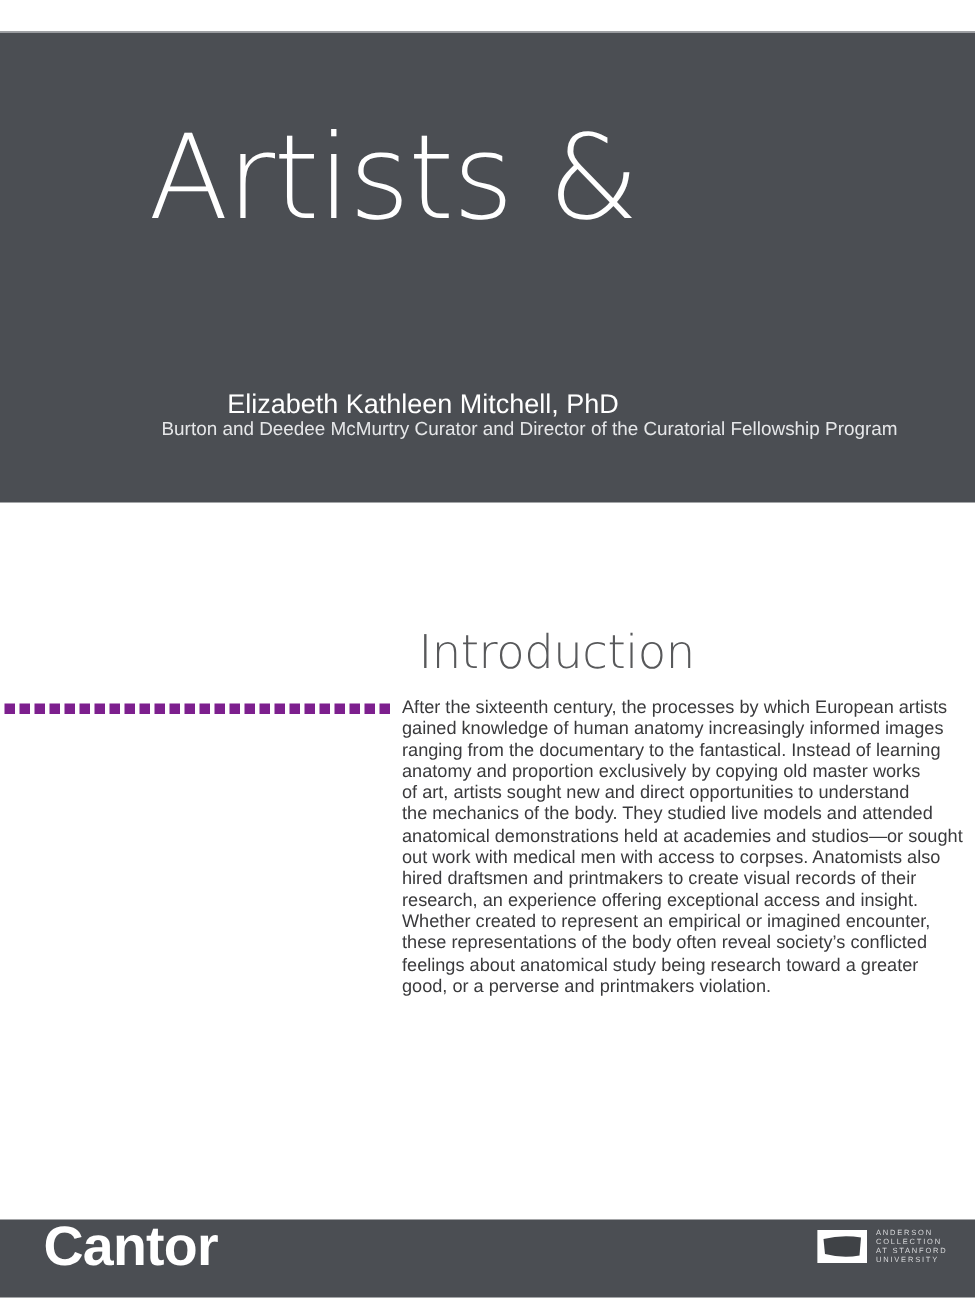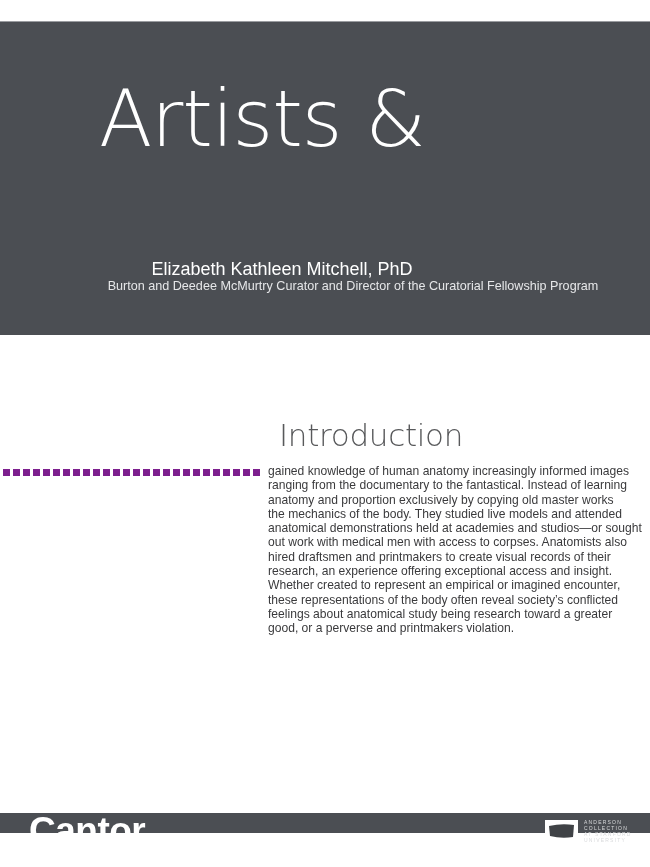--- a/index.html
+++ b/index.html
@@ -52,21 +52,21 @@
     display:block; width:7px; height:7px; background:#7d1f8e;
   }
   .intro-body {
     position:absolute; left:268px; top:464px; width:340px;
     color:#3a3a3c;
     font-family:"Liberation Sans", sans-serif;
     font-size:12.1px; line-height:14.3px;
   }
   .intro-body span { display:block; white-space:nowrap; }
   .footer {
-    position:absolute; left:0; top:813px; width:650px; height:20px;
+    position:absolute; left:0; top:813px; width:650px; height:52px;
     background:#4b4e53;
   }
   .brand {
     position:absolute; left:29px; top:-3px;
     color:#ffffff;
     font-family:"Liberation Sans", sans-serif;
     font-weight:bold; font-size:37px; line-height:42px;
     letter-spacing:-0.5px;
   }
   .anderson-logo {
@@ -118,23 +118,25 @@
     <i style="background: rgb(125, 31, 142);"></i>
     <i style="background: rgb(125, 31, 142);"></i>
     <i style="background: rgb(125, 31, 142);"></i>
     <i style="background: rgb(125, 31, 142);"></i>
     <i style="background: rgb(125, 31, 142);"></i>
     <i style="background: rgb(125, 31, 142);"></i>
     <i style="background: rgb(125, 31, 142);"></i>
   </div>
 
 <div class="intro-body">
+  <span>After the sixteenth century, the processes by which European artists</span>
   <span>gained knowledge of human anatomy increasingly informed images</span>
   <span>ranging from the documentary to the fantastical. Instead of learning</span>
   <span>anatomy and proportion exclusively by copying old master works</span>
+  <span>of art, artists sought new and direct opportunities to understand</span>
   <span>the mechanics of the body. They studied live models and attended</span>
   <span>anatomical demonstrations held at academies and studios—or sought</span>
   <span>out work with medical men with access to corpses. Anatomists also</span>
   <span>hired draftsmen and printmakers to create visual records of their</span>
   <span>research, an experience offering exceptional access and insight.</span>
   <span>Whether created to represent an empirical or imagined encounter,</span>
   <span>these representations of the body often reveal society’s conflicted</span>
   <span>feelings about anatomical study being research toward a greater</span>
   <span>good, or a perverse and printmakers violation.</span>
 </div>

